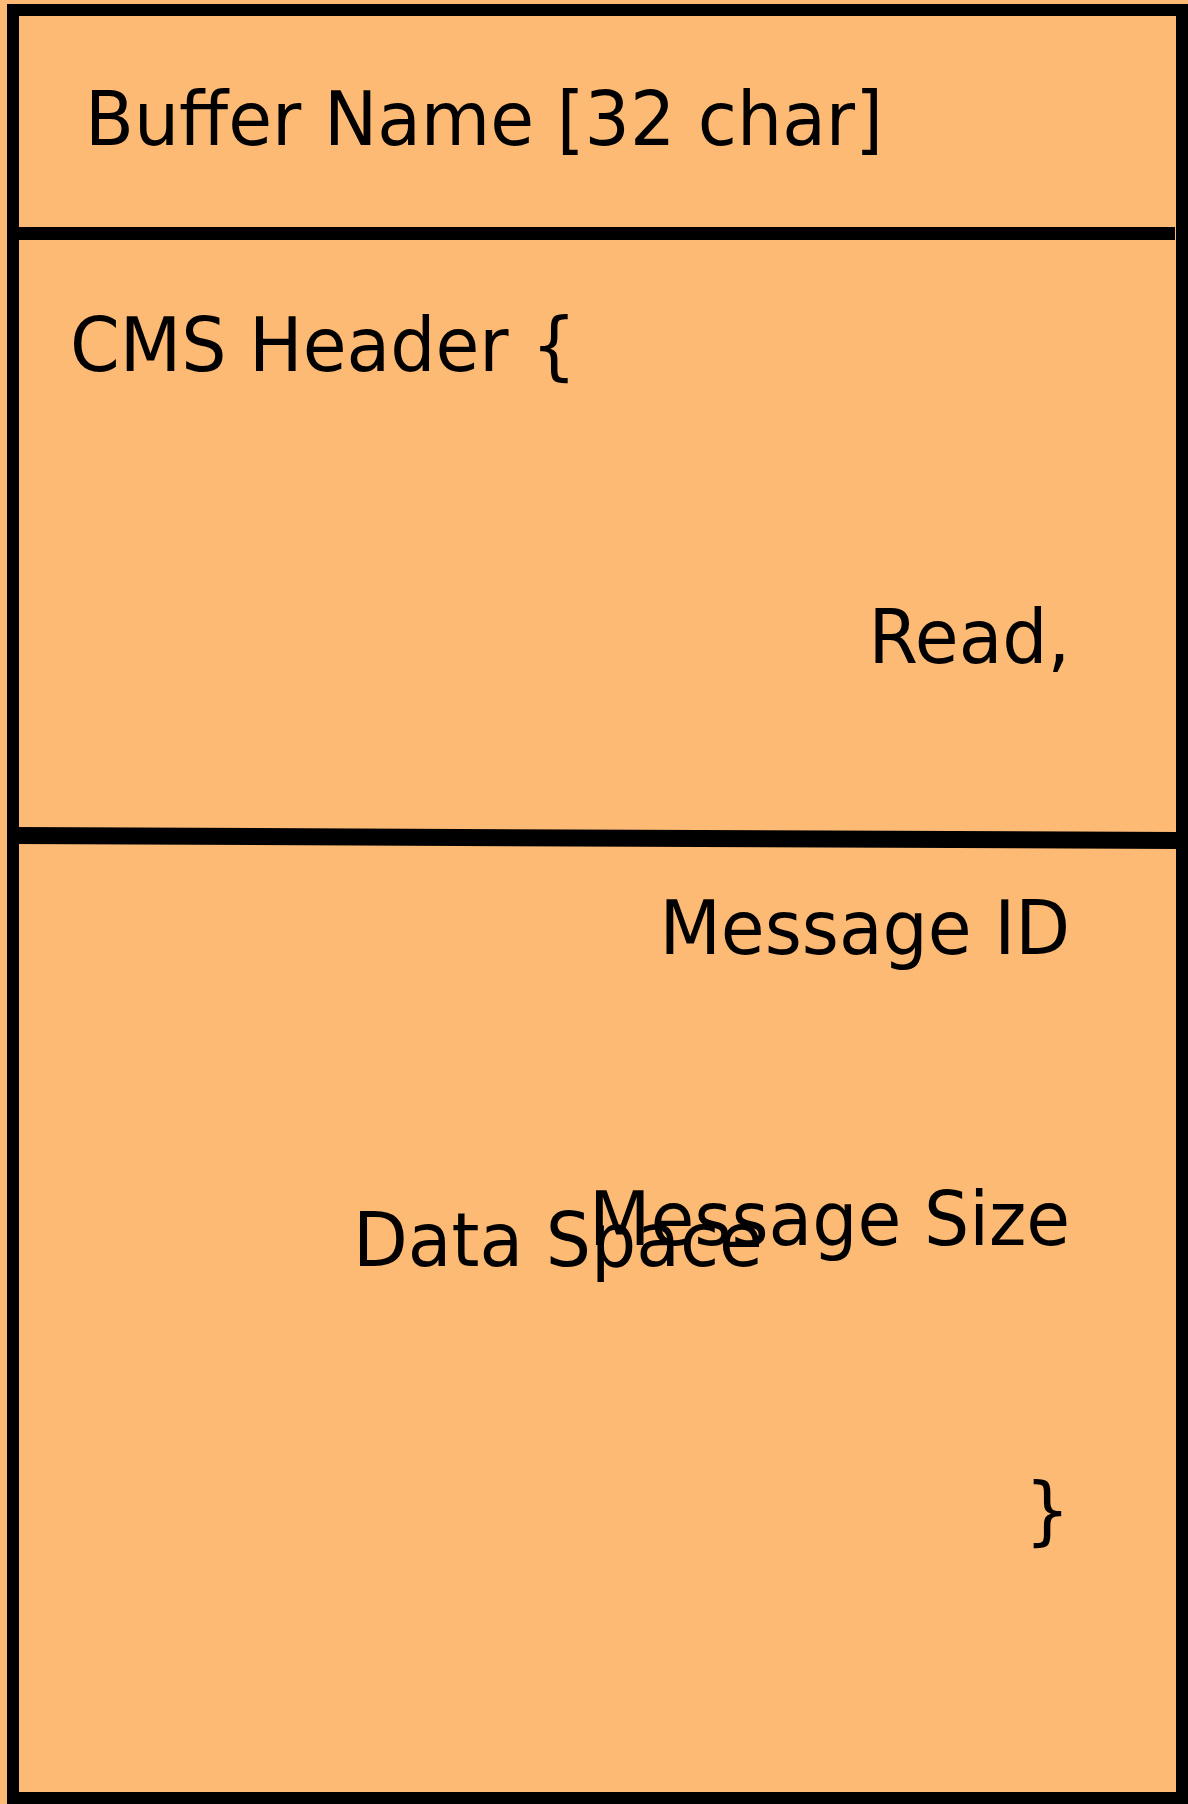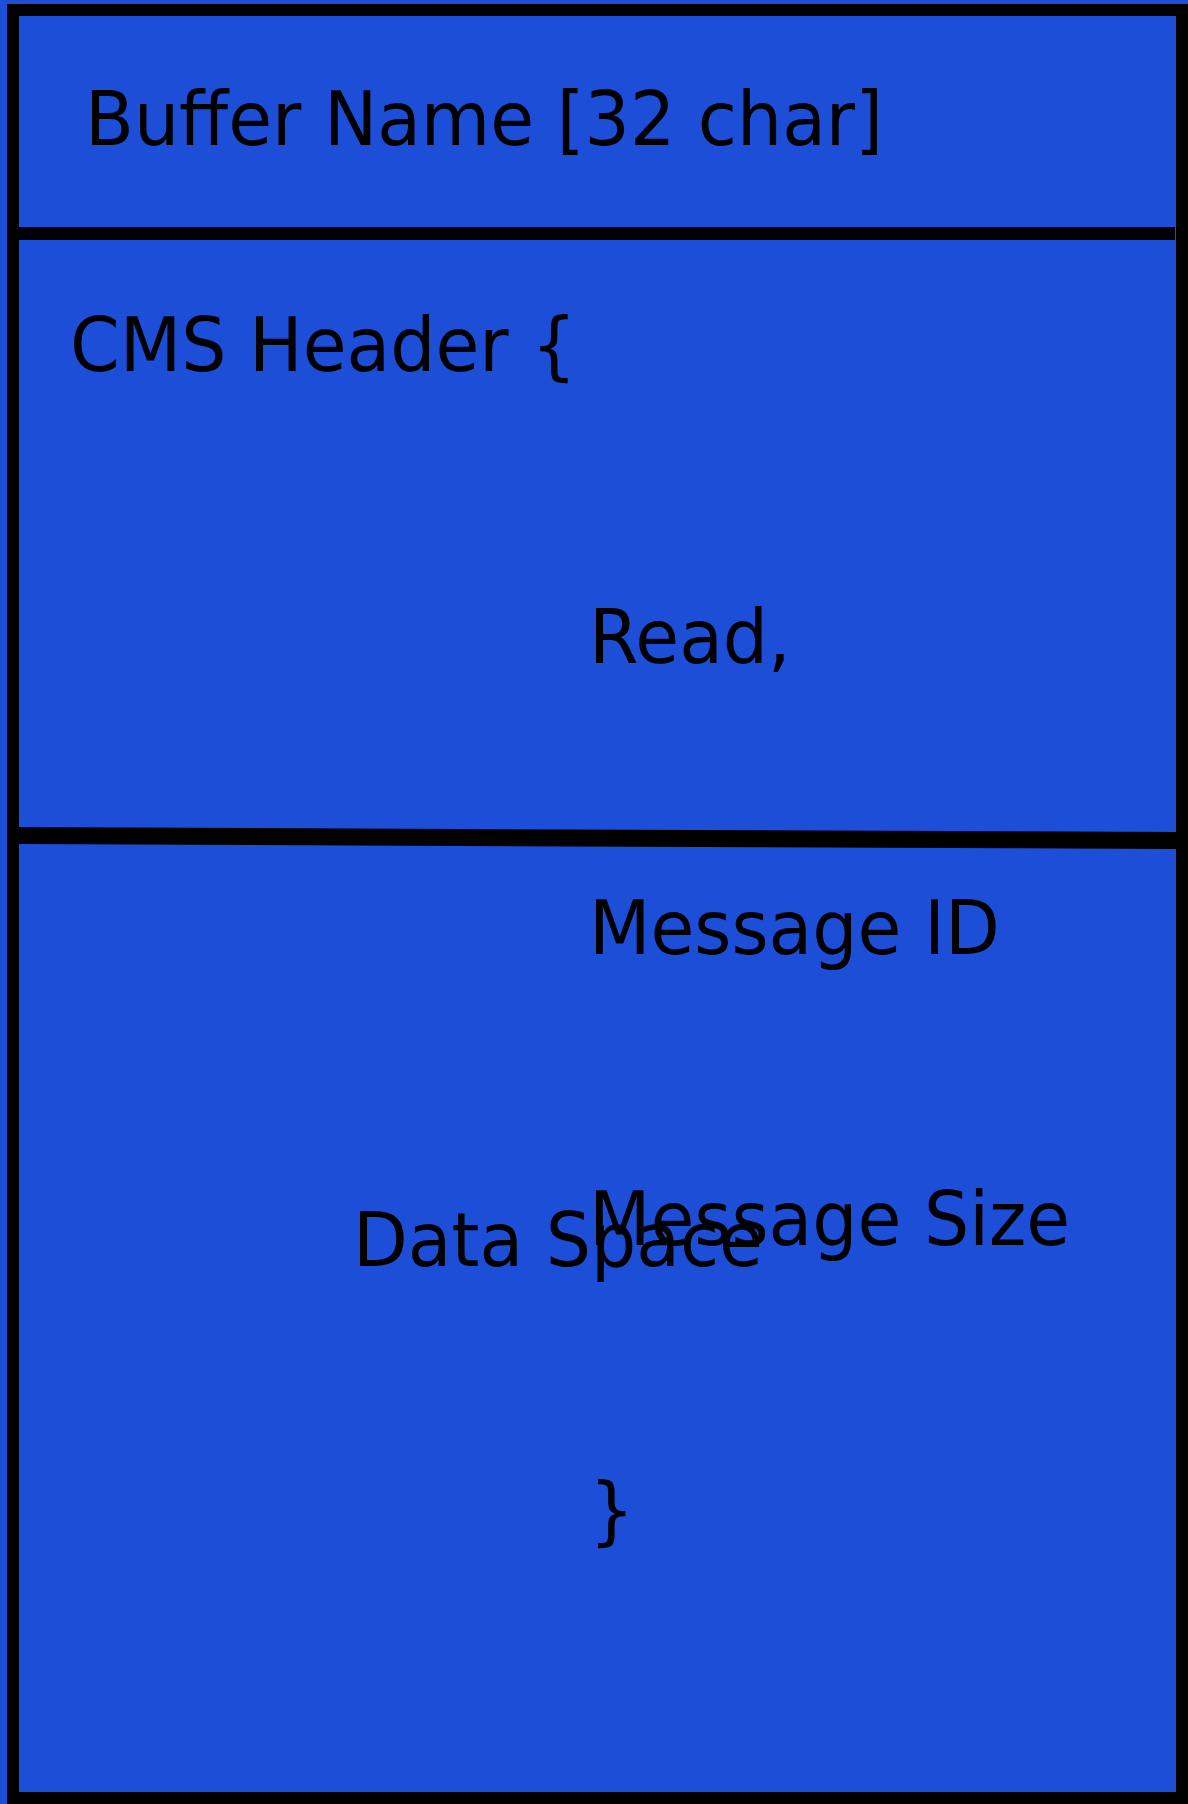--- a/index.html
+++ b/index.html
@@ -4,24 +4,25 @@
 <style>
   html, body {
     margin: 0;
     padding: 0;
     background: #ffffff;
   }
   .canvas {
     position: relative;
     width: 1188px;
     height: 1804px;
-    background: #1d4ed8;
+    background: #fdba74;
     overflow: hidden;
     font-family: "DejaVu Sans", "Liberation Sans", sans-serif;
     color: #000000;
+    text-align: right;
   }
   
   .frame {
     position: absolute;
     left: 7px;
     top: 4px;
     right: 0;
     bottom: 0;
     border: 12px solid #000000;
     box-sizing: border-box;

